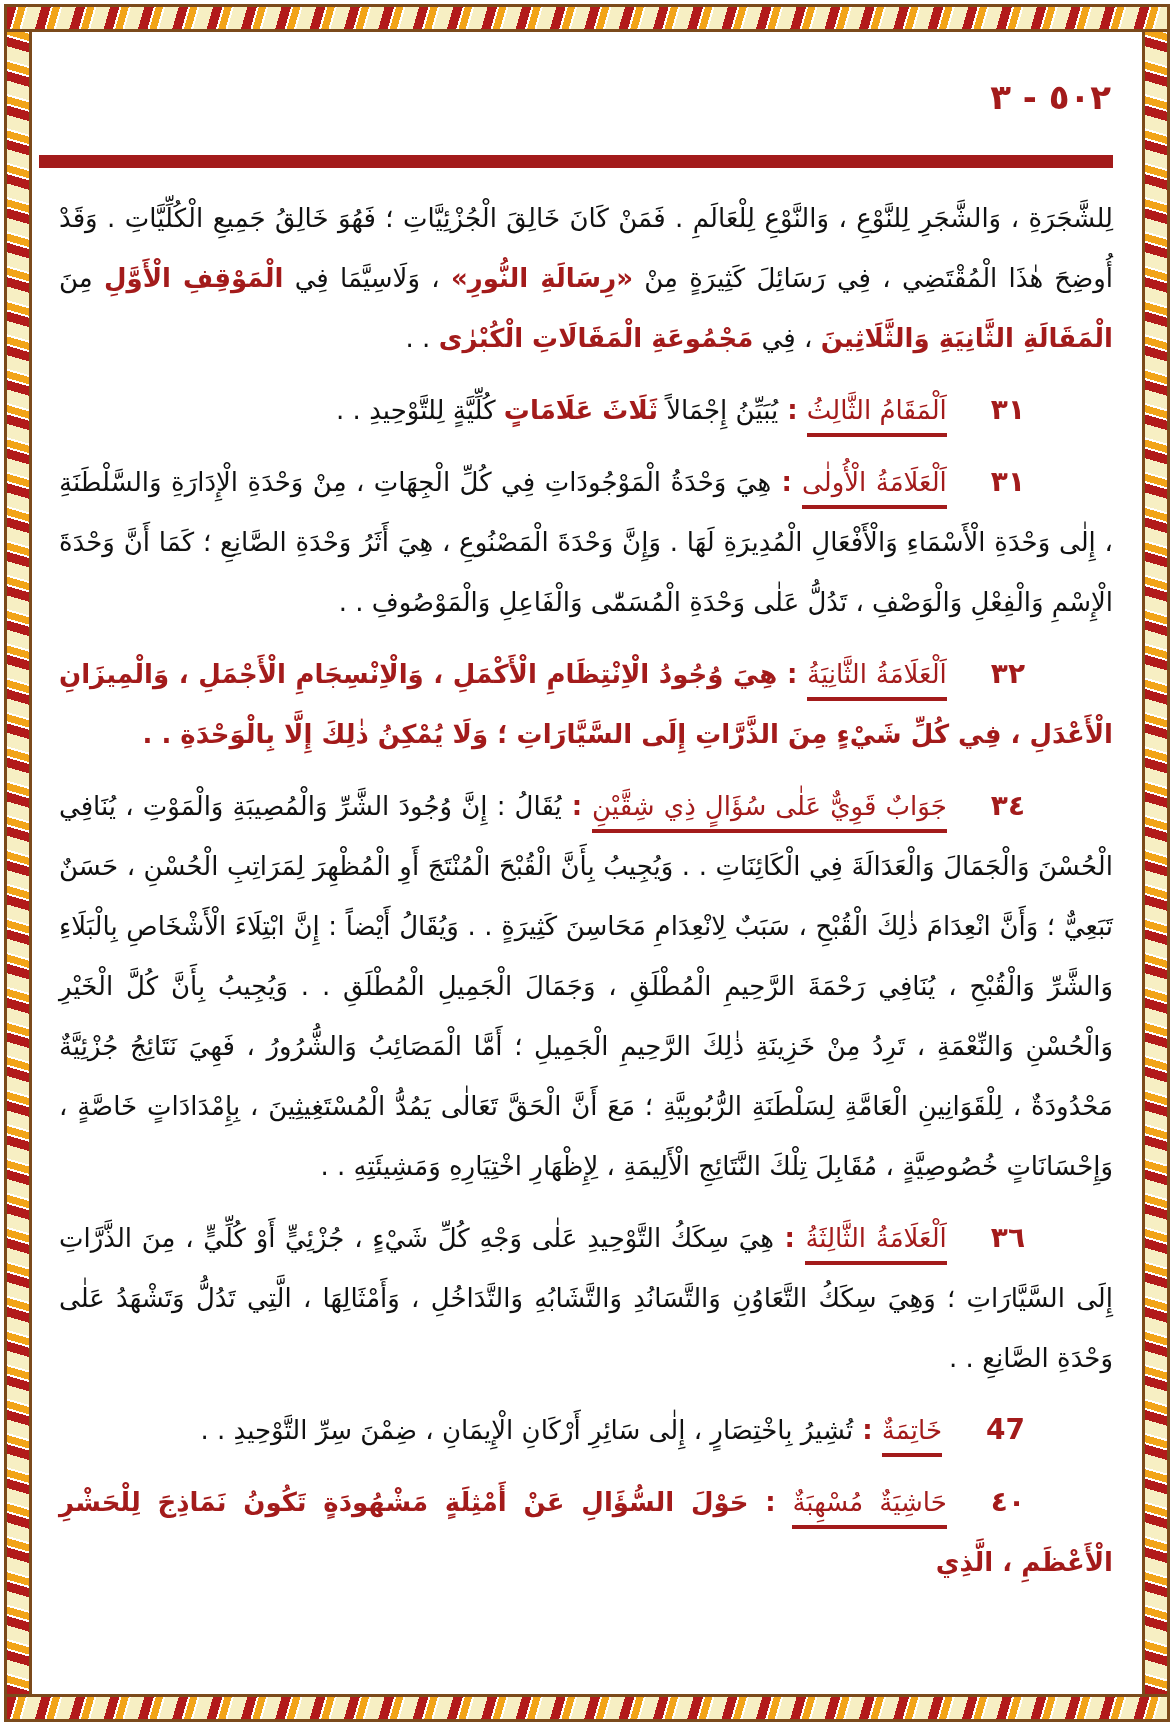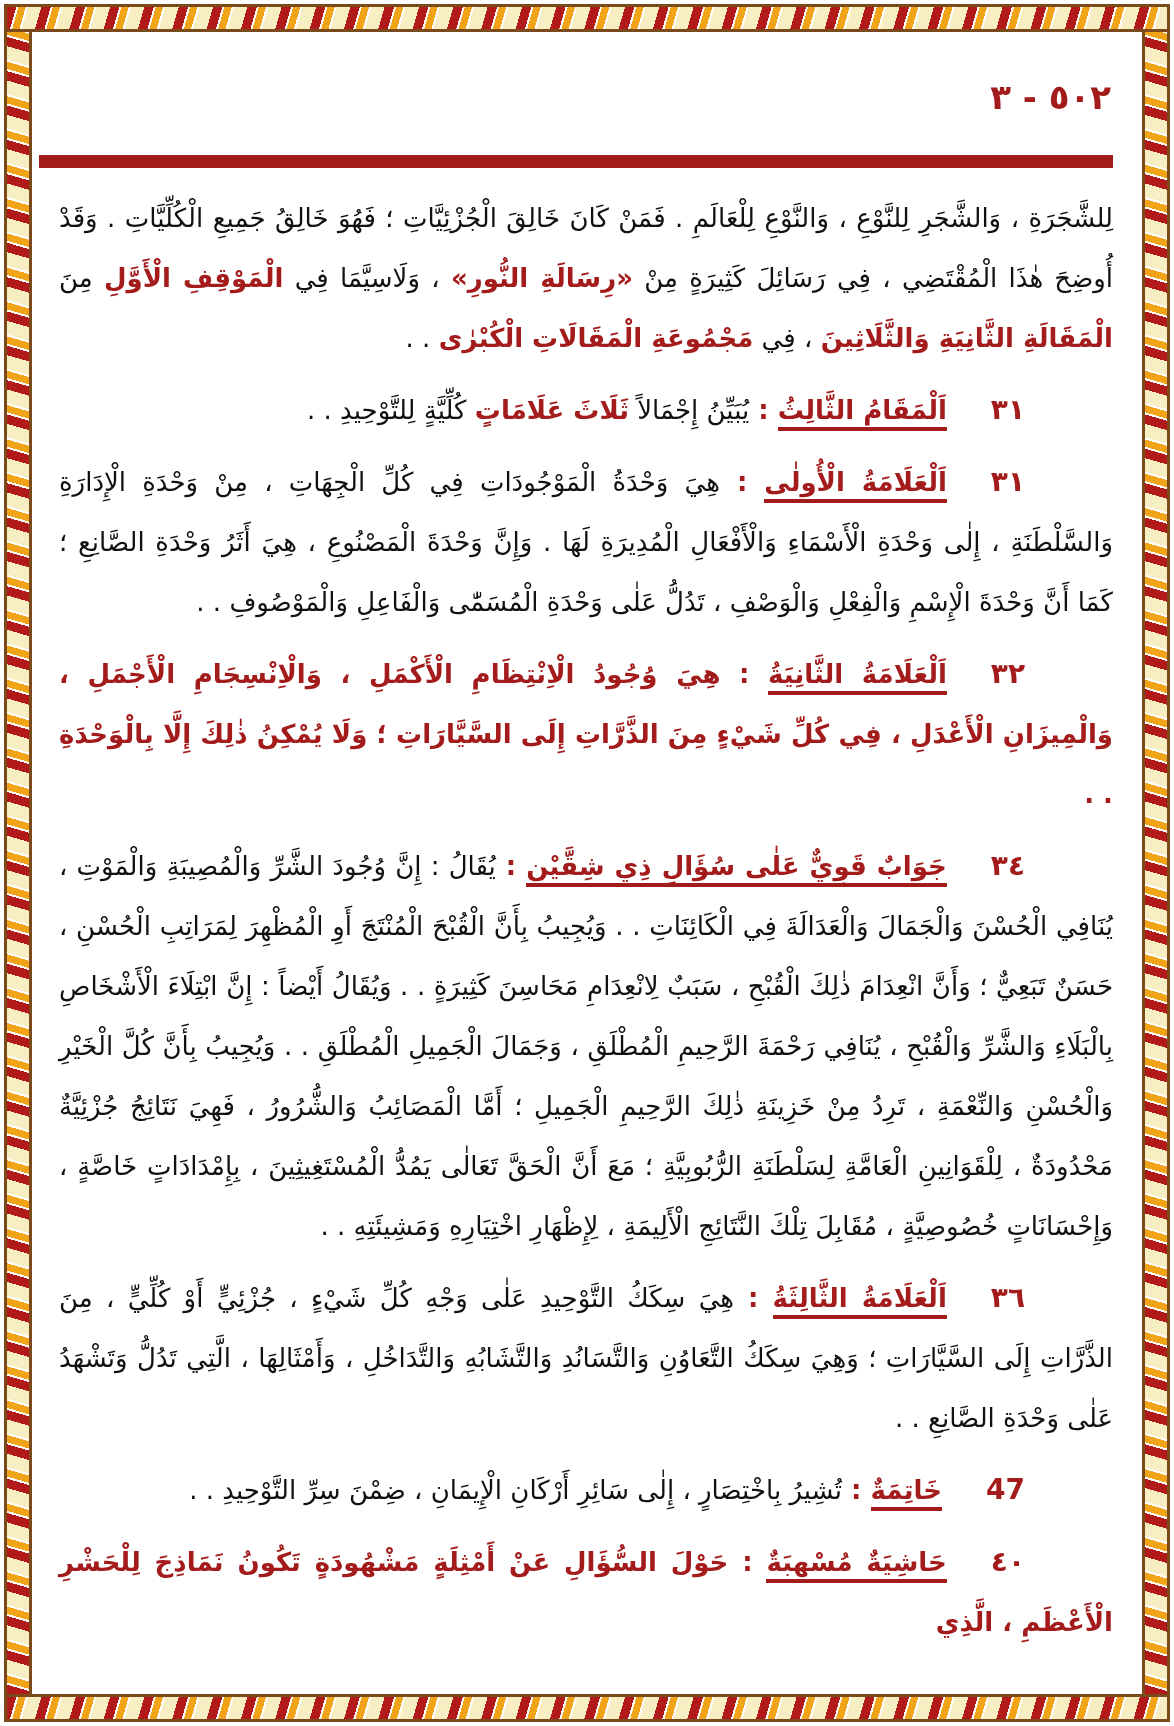--- a/index.html
+++ b/index.html
@@ -66,23 +66,23 @@
     margin:0 0 12px 0;
     text-align:justify;
     text-justify:inter-word;
   }
   .para.sec{text-indent:88px;}
   .num{
     color:var(--red);font-weight:bold;font-size:28px;
     margin-left:44px;
   }
   .heading{
-    color:var(--red);font-weight:bold;
+    color:var(--red);font-weight:normal;
     border-bottom:4px solid var(--red);
-    padding-bottom:2px;
+    padding-bottom:8px;
   }
   .red{color:var(--red);font-weight:bold;}
   .blk{color:var(--ink);}
 </style>
 </head>
 <body>
 
 <div class="frame-outer">
   <div class="band band-h band-top"></div>
   <div class="band band-h band-bottom"></div>

